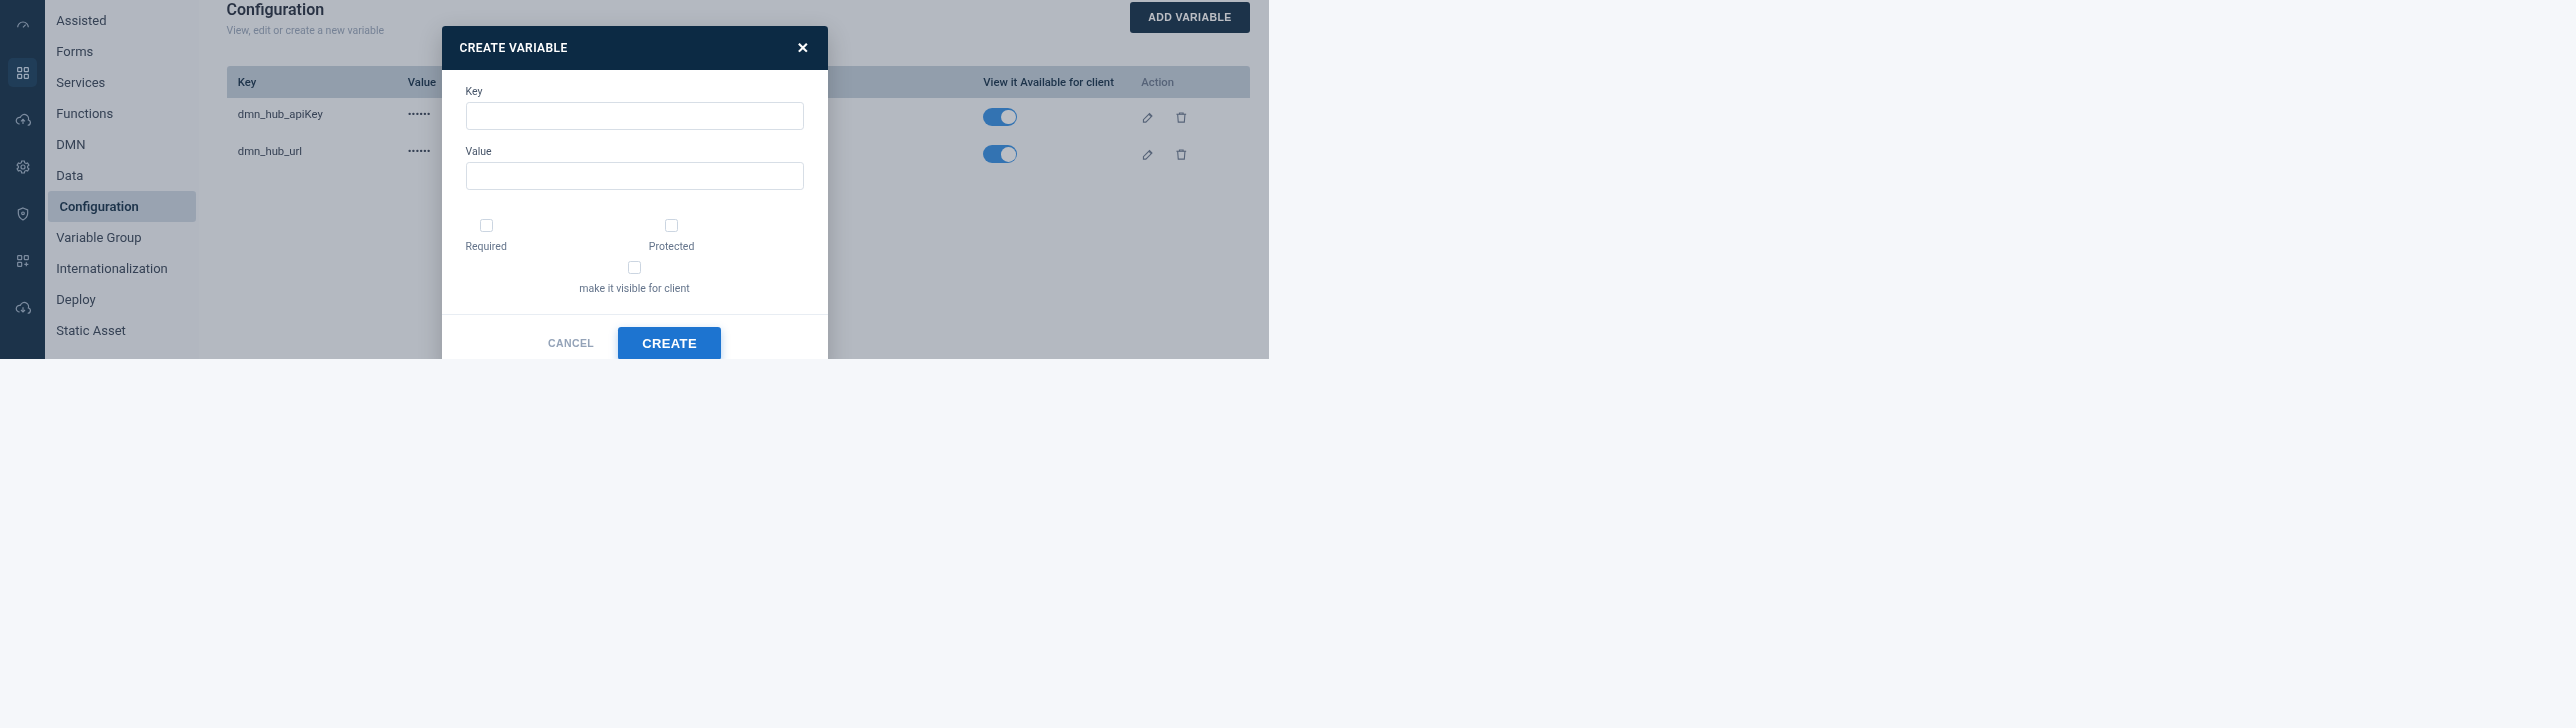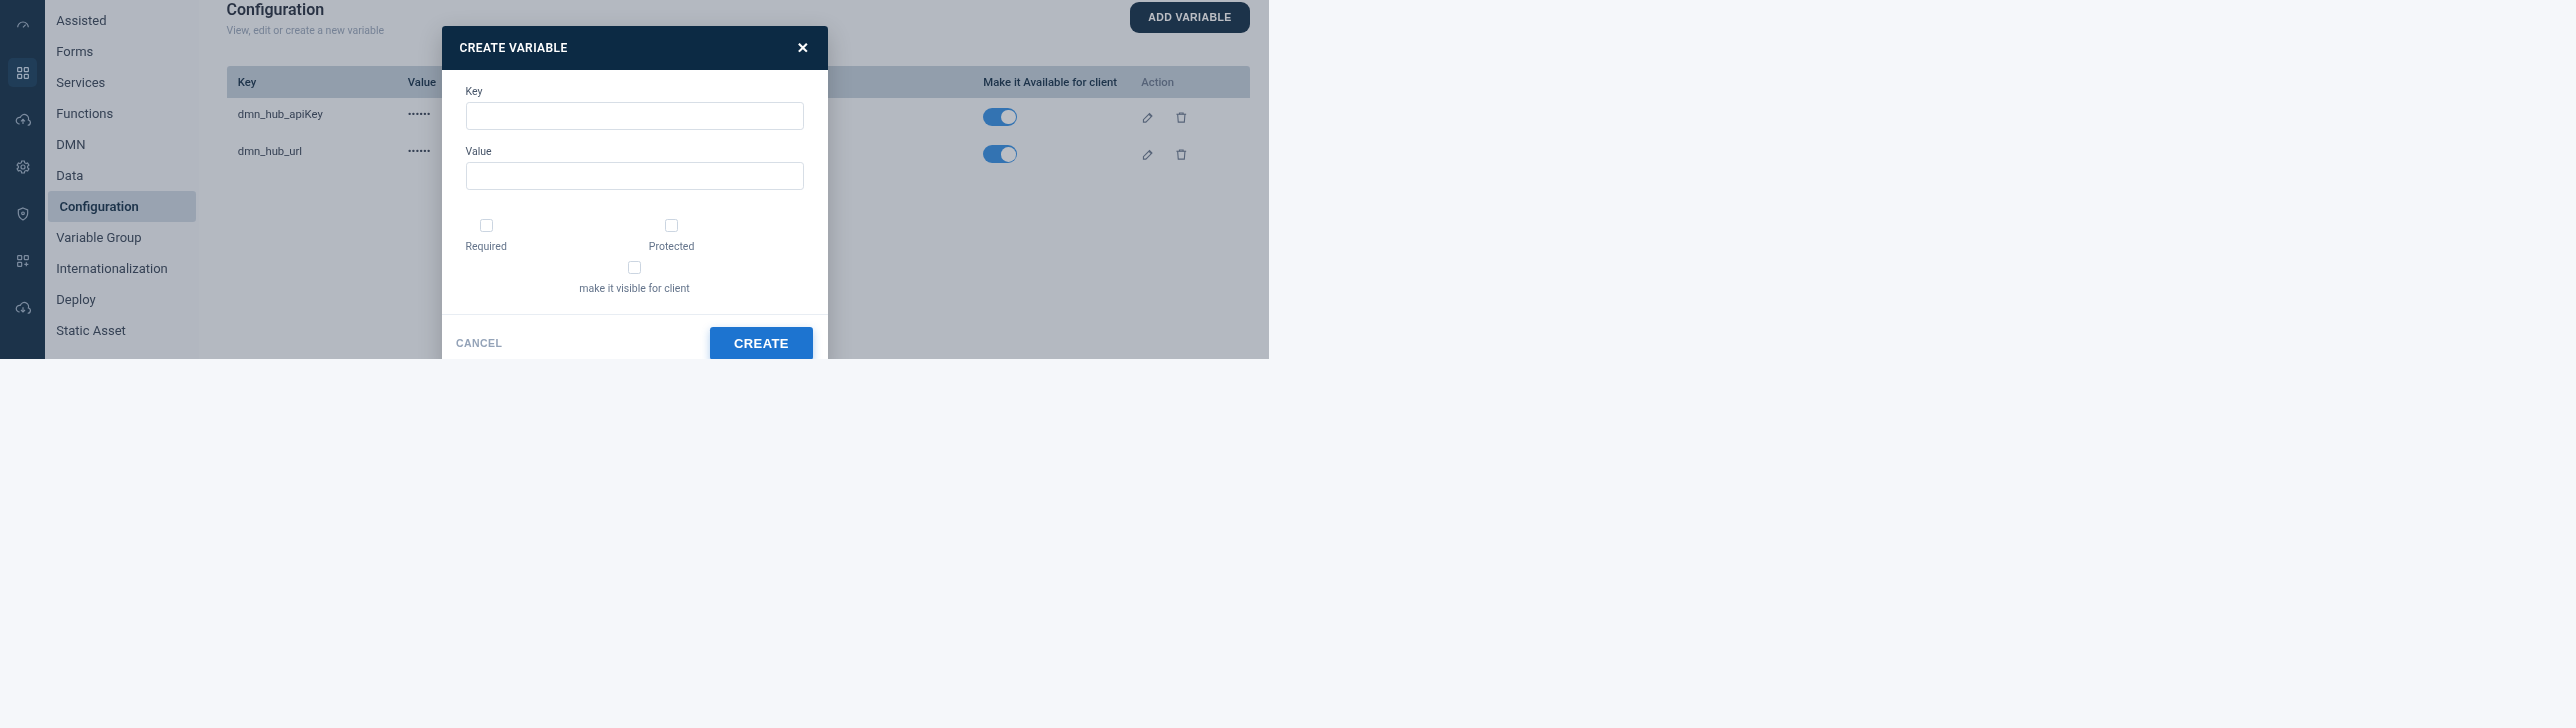--- a/index.html
+++ b/index.html
@@ -28,21 +28,21 @@
   }
 
   
   .main {
     flex: 1; padding: 0 19.4px 0 27.5px; position: relative;
   }
   .main-header { display: flex; justify-content: space-between; align-items: flex-start; padding-top: 0px; }
   .main-title { font-size: 16px; font-weight: 600; color: #1e293b; }
   .main-sub { font-size: 10.5px; color: #94a3b8; margin-top: 4.9px; text-align: right; }
   .btn-add {
-    background: #0c2a44; color: #fff; font-size: 10.5px; font-weight: 600; letter-spacing: 0.4px; padding: 9.7px 18px; border-radius: 9px; border: none; cursor: pointer; margin-top: 1.6px;
+    background: #0c2a44; color: #fff; font-size: 10.5px; font-weight: 600; letter-spacing: 0.4px; padding: 9.7px 18px; border-radius: 3px; border: none; cursor: pointer; margin-top: 1.6px;
   }
 
   
   .table { margin-top: 29px; }
   .thead { display: flex; background: #c1cedb; color: #0c2a44; font-weight: 500; border-radius: 3.2px 3.2px 0 0; padding: 9.7px 11.3px; font-size: 11.3px; }
   .tbody .trow { display: flex; padding: 9.7px 11.3px; font-size: 11.3px; color: #334155; }
   .col-key { flex: 0 0 170px; }
   .col-value { flex: 0 0 421px; }
   .col-avail { flex: 0 0 158px; display:flex; align-items:center;}
   .col-action { flex: 0 0 97px; display:flex; align-items:center; gap: 18px; color:#64748b;}
@@ -67,21 +67,21 @@
     background: #0c2a44; color: #fff; padding: 13px 18px; display: flex; justify-content: space-between; align-items: center; font-size: 12px; font-weight: 600; letter-spacing: 0.4px;
   }
   .modal-close { cursor: pointer; font-size: 14.6px; color:#fff; }
   .modal-body { padding: 14.6px 24px 8px 24px; }
   .field-label { font-size: 10.5px; color: #475569; margin-bottom: 4.9px; display:block; }
   .field-input { width: 100%; border: 0.8px solid #d7dee6; border-radius: 3.2px; height: 27.5px; padding: 4.9px 8px; font-size: 10.5px; margin-bottom: 14.6px; }
   .check-row { display:flex; gap: 57px; margin-top: 14.6px; }
   .check { display:flex; align-items:center; gap: 8px; color:#64748b; font-size:10.5px;flex-direction:column; }
   .checkbox { width:13px; height:13px; border:1.2px solid #cbd5e1; border-radius:2.4px; background:#fff; cursor:pointer; }
   .modal-footer {
-    border-top: 0.8px solid #e8edf3; padding: 11.3px 14.6px; display:flex; justify-content:space-between; gap: 24px; align-items:center;
+    border-top: 0.8px solid #e8edf3; padding: 11.3px 14.6px; display:flex; justify-content:center; gap: 24px; align-items:center;
   }
   .btn-cancel { color:#94a3b8; font-size:10.5px; font-weight:600; letter-spacing:0.4px; background:none; border:none; cursor:pointer; }
   .btn-create { background:#1d74d0; color:#fff; font-size:13px; font-weight:600; letter-spacing:0.4px; padding: 9px 24px; border:none; border-radius:3.2px; cursor:pointer; box-shadow: 0 3.2px 8px rgba(29,116,208,0.35); }
 </style>
 </head>
 <body>
 
 <div class="icon-rail">
   <div class="rail-btn">
     <svg viewBox="0 0 24 24">
@@ -154,21 +154,21 @@
       <div class="main-sub">View, edit or create a new variable</div>
     </div>
     <button class="btn-add">ADD VARIABLE</button>
   </div>
 
   <div class="table">
     <div class="thead">
       <div class="col-key">Key</div>
       <div class="col-value">Value</div>
       <div class="col-spacer"></div>
-      <div class="col-avail">Make it Available for client</div>
+      <div class="col-avail">View it Available for client</div>
       <div class="col-action">Action</div>
     </div>
     <div class="tbody">
       <div class="trow">
         <div class="col-key">dmn_hub_apiKey</div>
         <div class="col-value">••••••</div>
         <div class="col-spacer"></div>
         <div class="col-avail">
             <div class="toggle"></div>
           </div>

